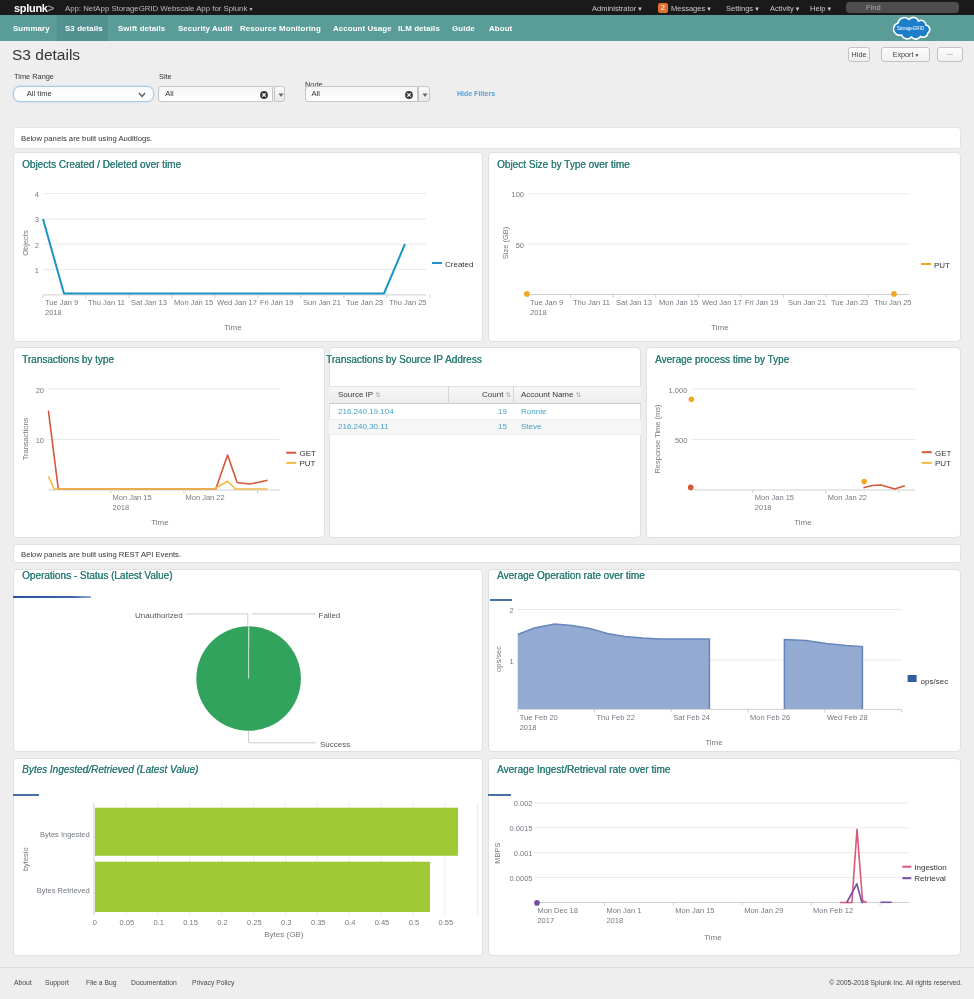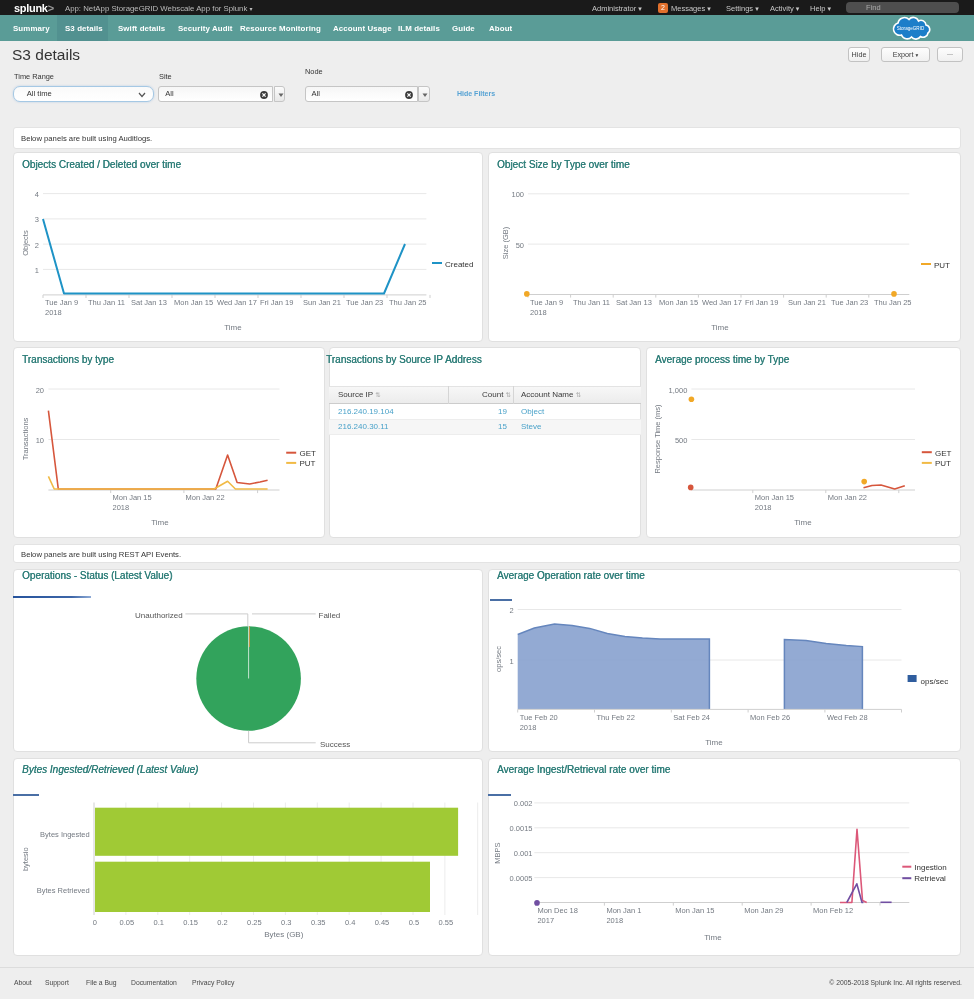--- a/index.html
+++ b/index.html
@@ -46,21 +46,21 @@
 </g>
 </svg>
 
 <div class="abs" style="left:12px;top:46px;font-size:15.5px;color:#333;">S3 details</div>
 <div class="abs" style="left:848px;top:47px;width:22px;height:15px;border:1px solid #c2c2c2;border-radius:3px;background:linear-gradient(#fdfdfd,#f0f0f0);font-size:7.2px;color:#404040;text-align:center;line-height:14px;">Hide</div>
 <div class="abs" style="left:881px;top:47px;width:49px;height:15px;border:1px solid #c2c2c2;border-radius:3px;background:linear-gradient(#fdfdfd,#f0f0f0);font-size:7.2px;color:#404040;text-align:center;line-height:14px;">Export <span style="font-size:5.5px;">▾</span></div>
 <div class="abs" style="left:937px;top:47px;width:26px;height:15px;border:1px solid #c2c2c2;border-radius:3px;background:linear-gradient(#fdfdfd,#f0f0f0);font-size:7.2px;color:#404040;text-align:center;line-height:10px;">...</div>
 
 <div class="abs" style="left:14px;top:72px;font-size:7.4px;color:#333;">Time Range</div>
 <div class="abs" style="left:159px;top:72px;font-size:7.4px;color:#333;">Site</div>
-<div class="abs" style="left:305px;top:67px;font-size:7.4px;color:#333;">Node</div>
+<div class="abs" style="left:305px;top:80px;font-size:7.4px;color:#333;">Node</div>
 <div class="abs" style="left:12.8px;top:86px;width:141.6px;height:16px;background:linear-gradient(#fafafa,#fff);border:1px solid #a5c8e4;border-radius:7px;box-shadow:0 0 2px rgba(120,170,220,0.5);font-size:7.6px;color:#333;line-height:14.5px;padding-left:13px;">All time<svg style="position:absolute;right:7px;top:5px;" width="8" height="6" viewBox="0 0 8 6">
       <path d="M1 1 L4 4.5 L7 1" fill="none" stroke="#555" stroke-width="1.2"></path>
     </svg></div>
 <div class="abs" style="left:158.2px;top:86px;width:115.2px;height:16px;background:linear-gradient(#f6f6f6,#fff);border:1px solid #c5c5c5;border-radius:3px 0 0 3px;font-size:7.6px;color:#333;line-height:14.5px;padding-left:6px;">All<svg style="position:absolute;right:4px;top:4px;" width="8" height="8" viewBox="0 0 8 8">
       <circle cx="4" cy="4" r="3.9" fill="#3b3b3b"></circle>
       <path d="M2.4 2.4 L5.6 5.6 M5.6 2.4 L2.4 5.6" stroke="#fff" stroke-width="1.2"></path>
     </svg></div>
 <div class="abs" style="left:274px;top:86px;width:11.4px;height:16px;background:linear-gradient(#fbfbfb,#e8e8e8);border:1px solid #c5c5c5;border-radius:0 3px 3px 0;">
     <svg style="position:absolute;left:2.5px;top:6px;" width="6" height="5" viewBox="0 0 6 5">
       <path d="M0.5 0.5 L5.5 0.5 L3 4 Z" fill="#666"></path>
@@ -212,21 +212,21 @@
 <div class="ptitle" style="left:326px;top:354px;">Transactions by Source IP Address</div>
 <div class="abs" style="left:329px;top:386px;width:312px;height:17.5px;background:linear-gradient(#f7f7f7,#ececec);border-top:1px solid #e3e3e3;border-bottom:1px solid #ccc;"></div>
 <div class="abs" style="left:448px;top:386px;width:1px;height:17.5px;background:#d5d5d5;"></div>
 <div class="abs" style="left:513px;top:386px;width:1px;height:17.5px;background:#d5d5d5;"></div>
 <div class="abs" style="left:338px;top:390px;font-size:8px;color:#3a3a3a;">Source IP <span style="color:#aaa;font-weight:normal;font-size:6.5px;">⇅</span></div>
 <div class="abs" style="left:482px;top:390px;font-size:8px;color:#3a3a3a;">Count <span style="color:#aaa;font-weight:normal;font-size:6.5px;">⇅</span></div>
 <div class="abs" style="left:521px;top:390px;font-size:8px;color:#3a3a3a;">Account Name <span style="color:#aaa;font-weight:normal;font-size:6.5px;">⇅</span></div>
 <div class="abs" style="left:329px;top:404.5px;width:312px;height:15px;border-bottom:1px solid #ededed;"></div>
 <div class="abs" style="left:338px;top:407px;font-size:8px;color:#4aa2c9;">216.240.19.104</div>
 <div class="abs" style="left:495px;top:407px;width:12px;font-size:8px;color:#4aa2c9;text-align:right;">19</div>
-<div class="abs" style="left:521px;top:407px;font-size:8px;color:#4aa2c9;">Object</div>
+<div class="abs" style="left:521px;top:407px;font-size:8px;color:#4aa2c9;">Ronnie</div>
 <div class="abs" style="left:329px;top:419.5px;width:312px;height:15px;background:#f6f6f6;border-bottom:1px solid #ededed;"></div>
 <div class="abs" style="left:338px;top:422px;font-size:8px;color:#4aa2c9;">216.240.30.11</div>
 <div class="abs" style="left:495px;top:422px;width:12px;font-size:8px;color:#4aa2c9;text-align:right;">15</div>
 <div class="abs" style="left:521px;top:422px;font-size:8px;color:#4aa2c9;">Steve</div>
 
 <div class="ptitle" style="left:655px;top:354px;">Average process time by Type</div>
 <svg class="chart" style="left:646px;top:347px;" width="315" height="191" viewBox="0 0 315 191">
   <g stroke="#e8e8e8" stroke-width="1">
     <line x1="45.4" y1="42" x2="269" y2="42"></line>
     <line x1="45.4" y1="92.5" x2="269" y2="92.5"></line>

